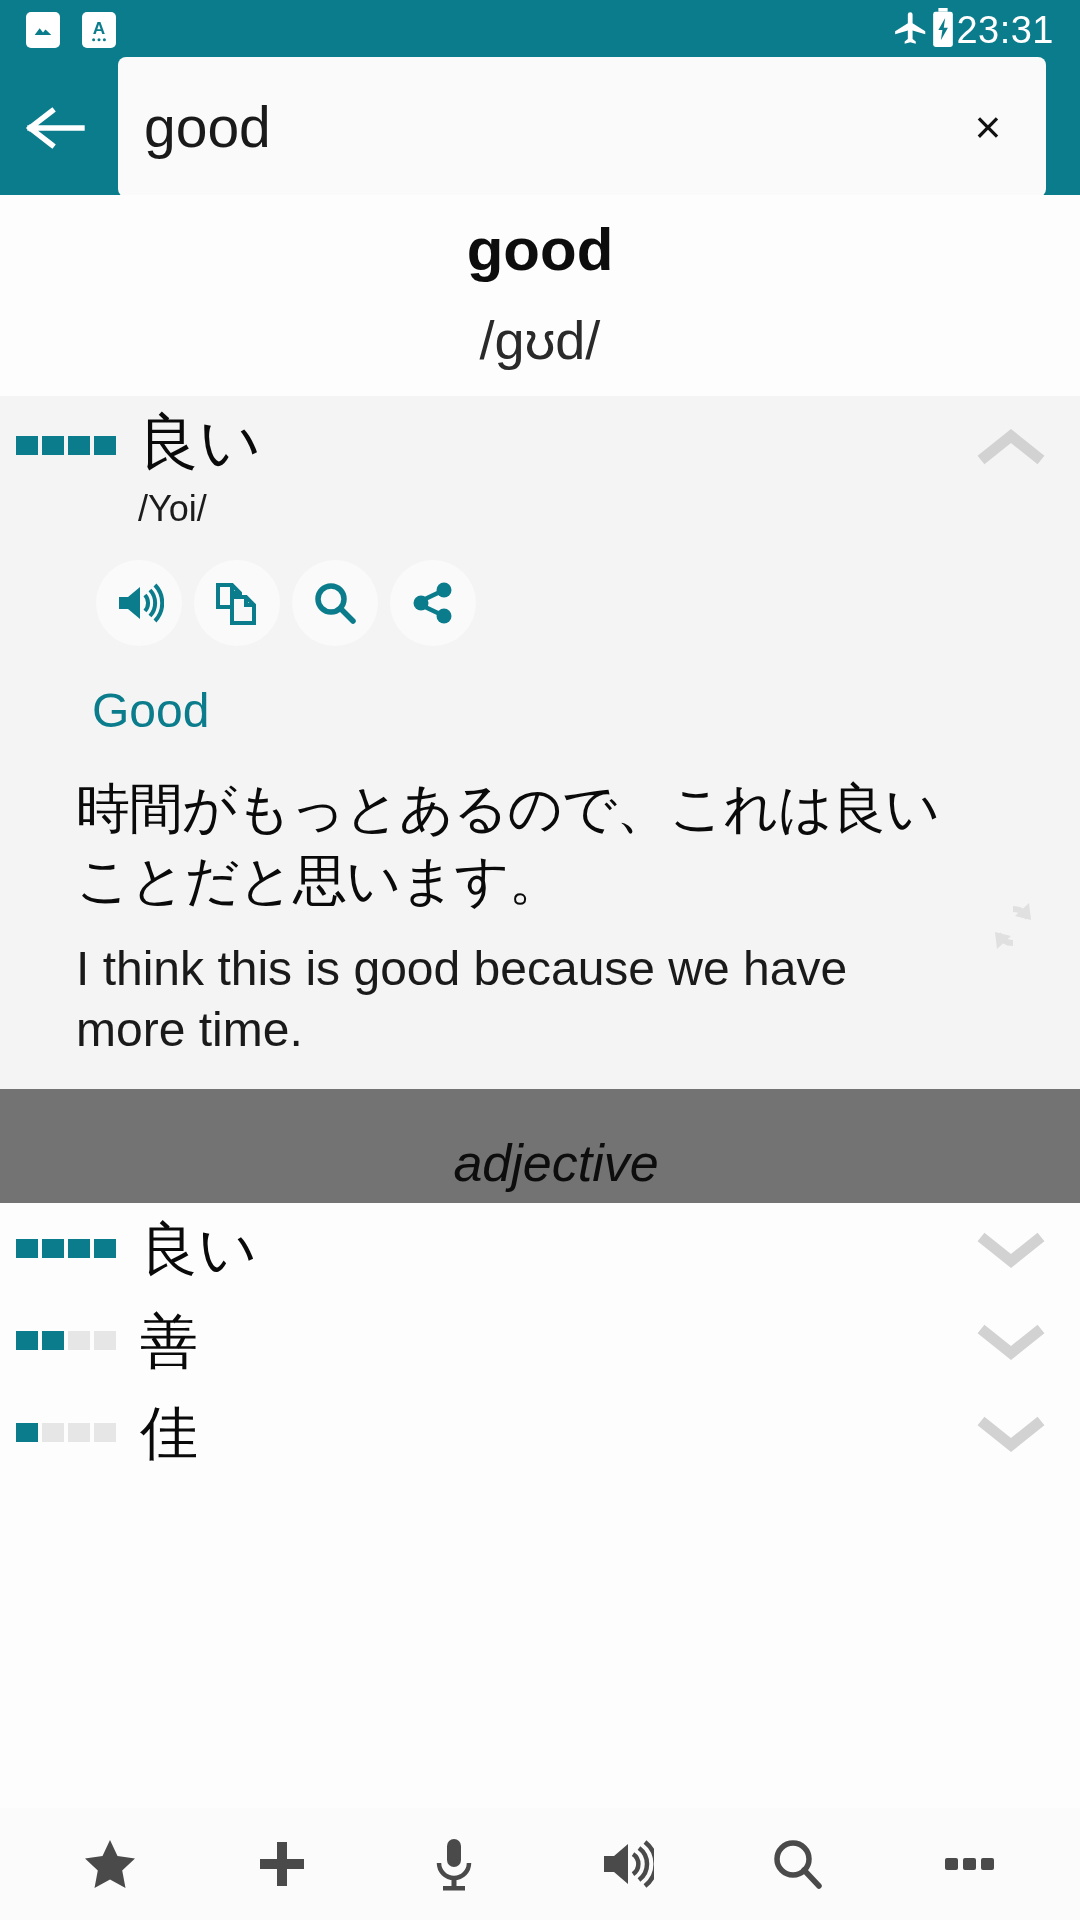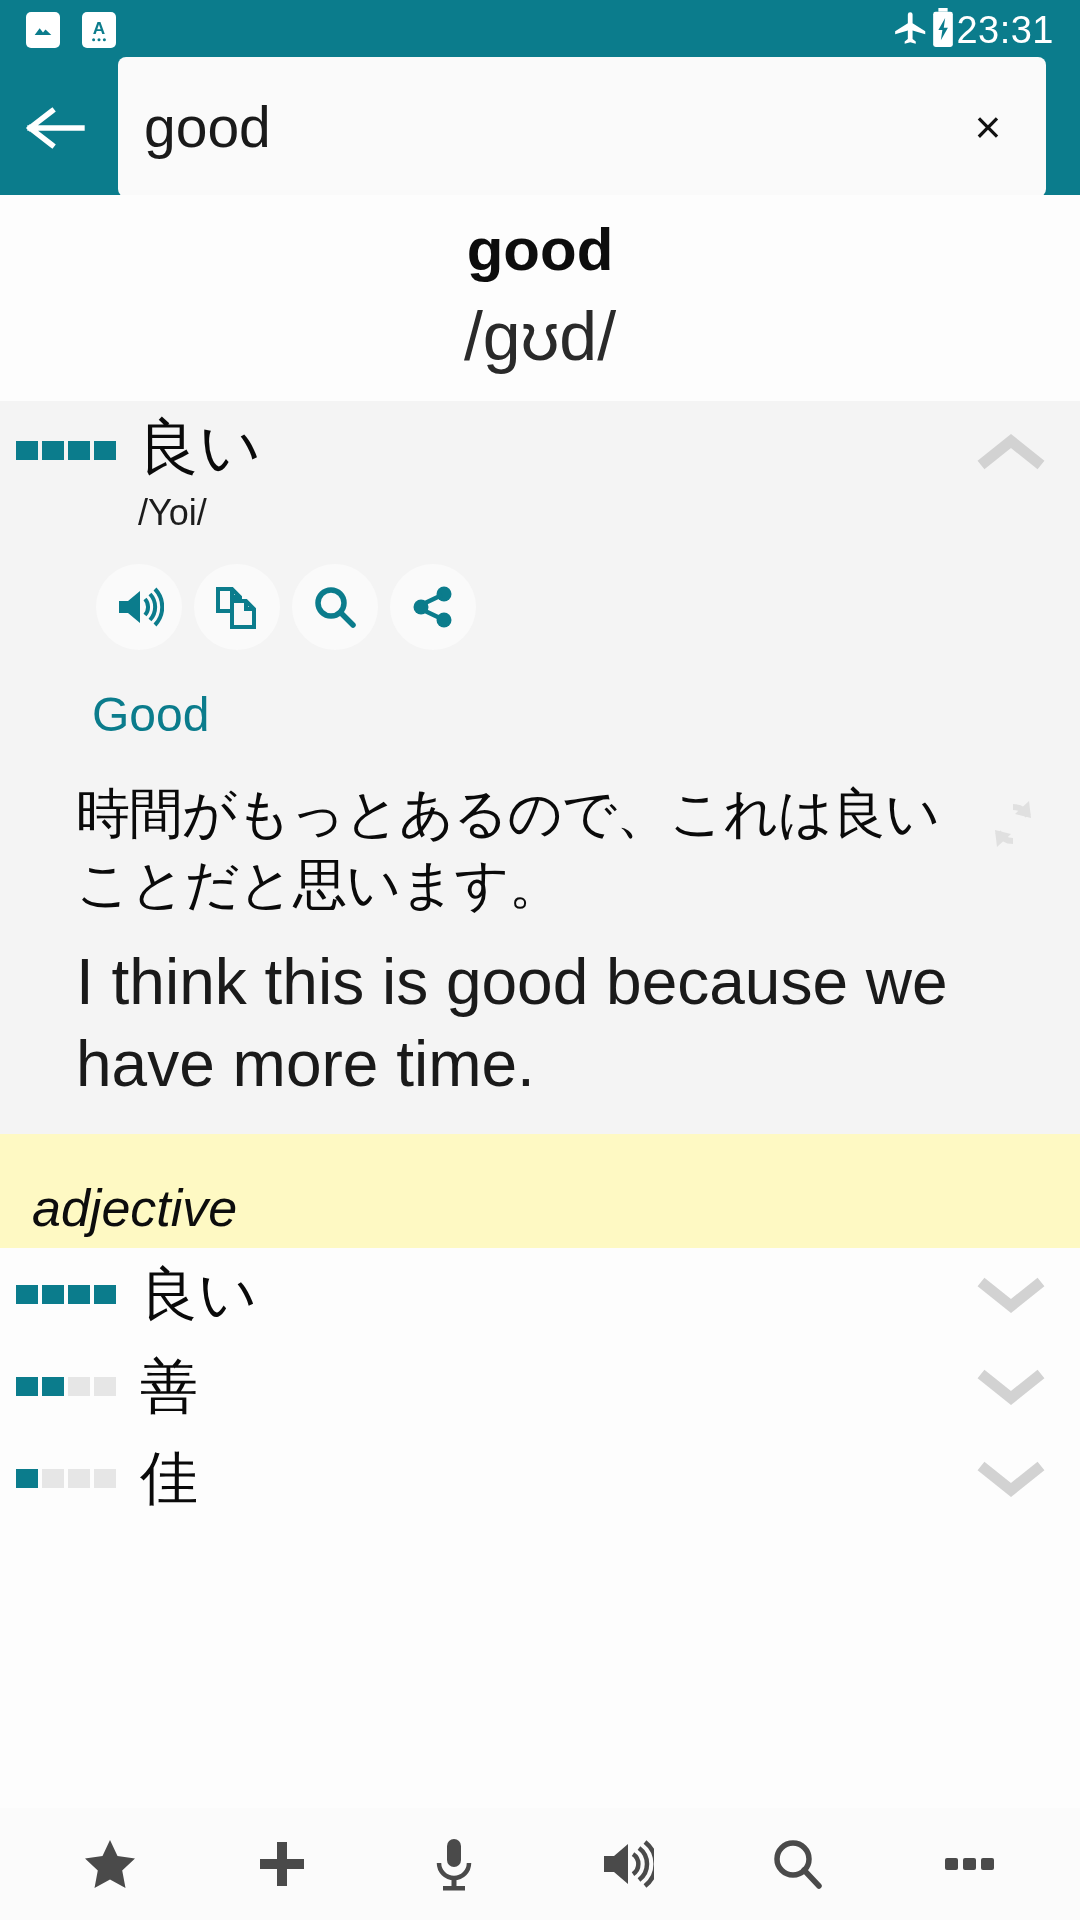--- a/index.html
+++ b/index.html
@@ -110,25 +110,25 @@
     padding-bottom: 22px;
     background: #fdfdfd;
   }
   .headword {
     font-size: 60px;
     font-weight: bold;
     color: #0d0d0d;
     line-height: 1.18;
   }
   .phonetic {
-    font-size: 68px;
+    font-size: 54px;
     color: #2a2a2a;
     font-weight: 400;
     line-height: 1.25;
-    margin-top: 8px;
+    margin-top: 21px;
   }
 
   
   .sense-card {
     background: #f4f4f4;
     position: relative;
     padding: 12px 0 28px 0;
   }
   .sense-head {
     display: flex;
@@ -196,51 +196,52 @@
     padding: 0 0 0 92px;
     margin-top: 36px;
     line-height: 1.2;
   }
 
   
   .example-wrap {
     display: flex;
     padding: 0 22px 0 76px;
     margin-top: 34px;
-    align-items: flex-start;
+    align-items: center;
   }
   .example-texts { flex: 1; }
   .ex-jp {
     font-size: 54px;
     color: #0a0a0a;
     line-height: 1.32;
     font-family: "DejaVu Sans", "Liberation Sans", sans-serif;
     letter-spacing: -1px;
   }
   .ex-en {
-    font-size: 64px;
+    font-size: 48px;
     color: #1a1a1a;
     line-height: 1.28;
     margin-top: 22px;
   }
   .refresh-slot {
     flex: 0 0 90px;
     display: flex;
     justify-content: center;
     padding-top: 18px;
     cursor: pointer;
   }
 
   
   .pos-header {
     font-size: 52px;
     font-style: italic;
     color: #0d0d0d;
     padding: 44px 0 10px 32px;
-    background: #fef9c3;
+    background: #737373;
+    text-align: center;
   }
 
   .sense-row {
     display: flex;
     align-items: center;
     padding: 0 26px 0 16px;
     height: 92px;
     background: #fdfdfd;
     cursor: pointer;
   }

